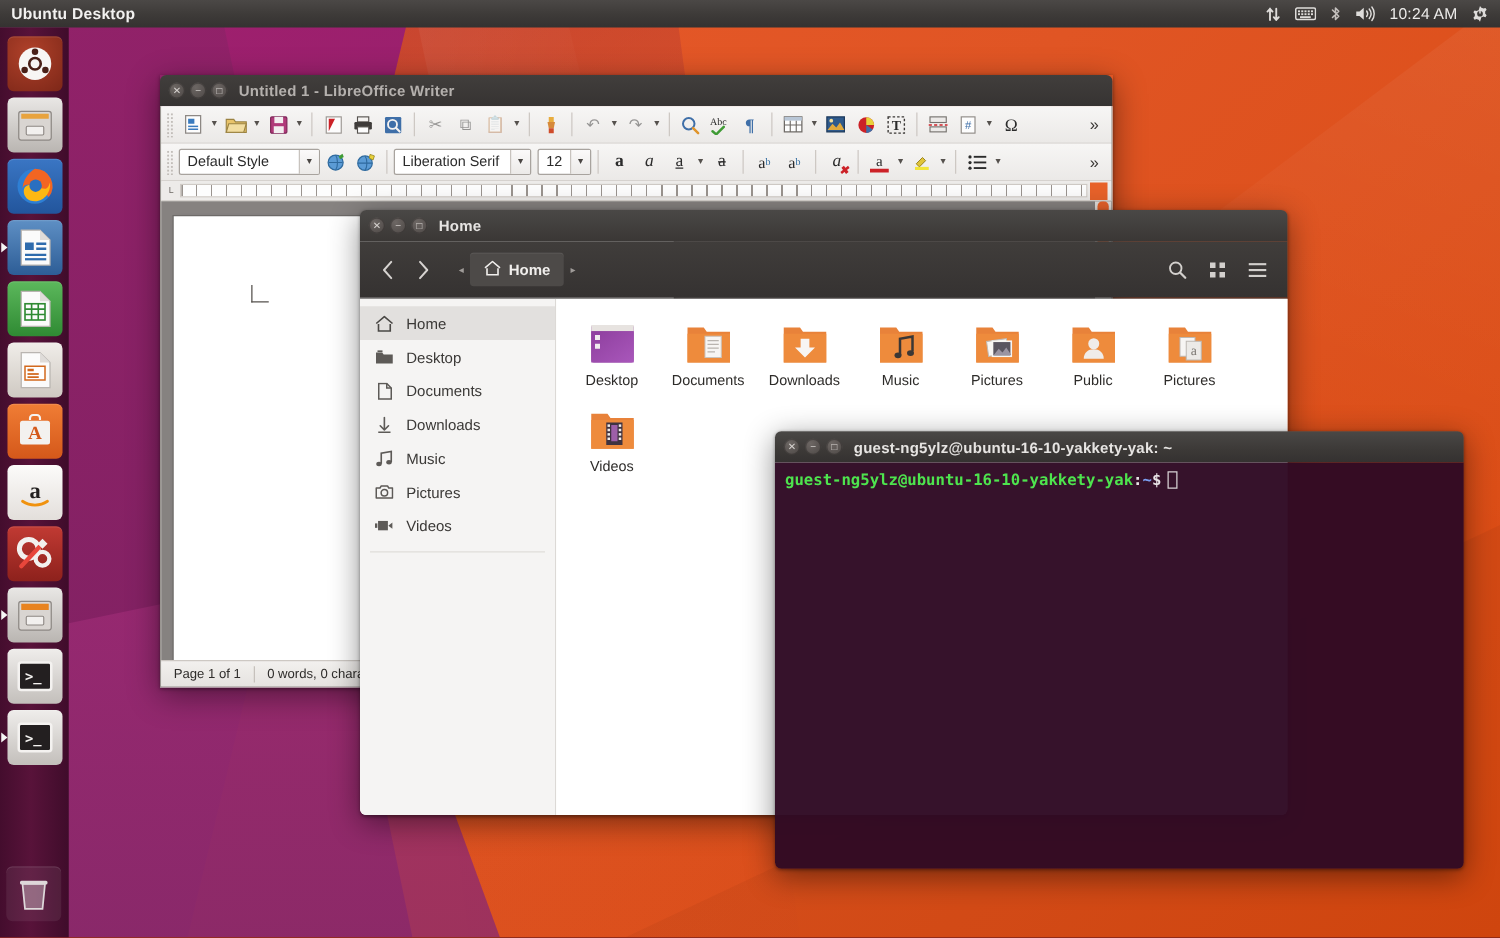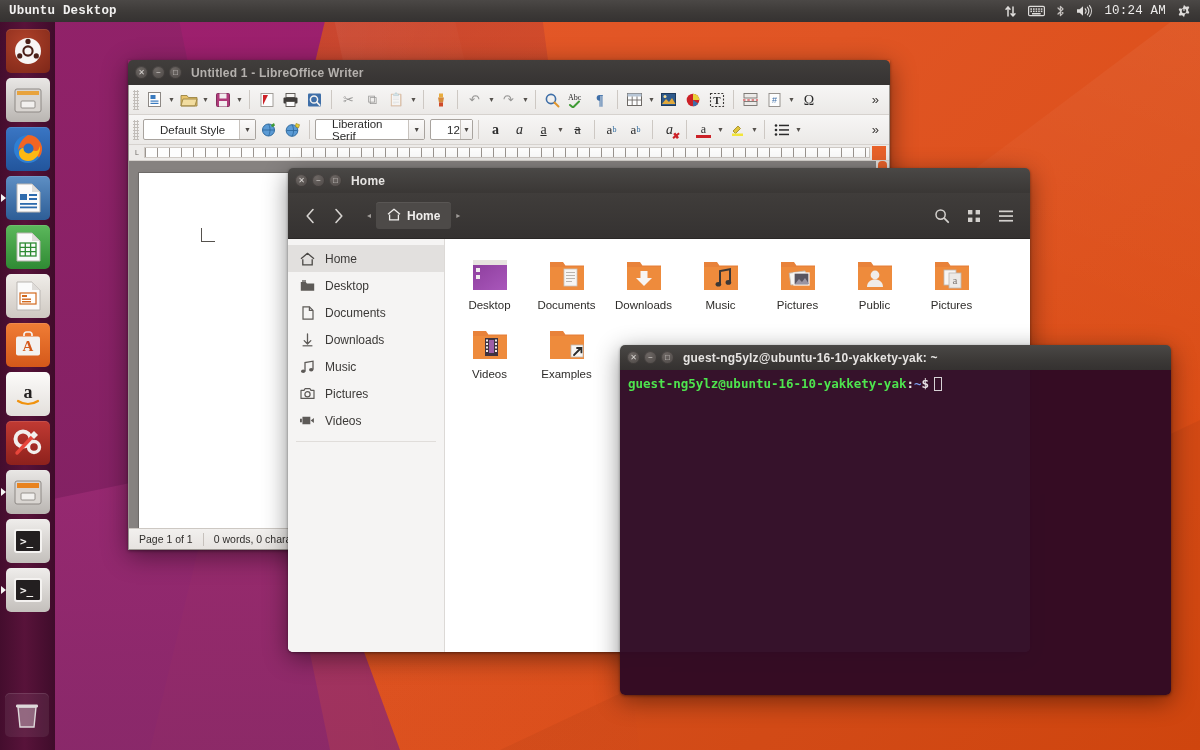--- a/index.html
+++ b/index.html
@@ -51,21 +51,21 @@
     left: 330px; top: 0; width: 420px; height: 750px;
     background: linear-gradient(100deg, rgba(255,255,255,.05), rgba(255,255,255,0) 40%);
     clip-path: polygon(0 0, 120px 0, 300px 750px, 160px 750px);
   }
 
   
   #top-panel {
     position: absolute; left: 0; top: 0; width: 1200px; height: 22px;
     background: linear-gradient(180deg,#4b4846 0%,#3d3a38 55%,#353231 100%);
     display: flex; align-items: center; z-index: 400;
-    color: #f2f1f0; font-size: 12px; font-family: Liberation Mono, monospace;
+    color: #f2f1f0; font-size: 12px;
   }
   #panel-title { padding-left: 9px; font-weight: bold; letter-spacing: .2px; font-size: 12.5px; }
   #tray { margin-left: auto; display: flex; align-items: center; gap: 11px; padding-right: 9px; }
   .tray-ic { display: flex; align-items: center; opacity: .92; }
   #tray-clock { font-size: 12.5px; letter-spacing: .2px; opacity: .97; }
 
   
   #launcher {
     position: absolute; left: 0; top: 22px; width: 55px; height: 728px;
     background: linear-gradient(90deg, rgba(65,12,43,.96) 0%, rgba(84,17,54,.93) 45%, rgba(60,11,40,.96) 100%);
@@ -110,21 +110,21 @@
   .lo-grip { width: 6px; height: 20px; margin-right: 3px;
              background-image: radial-gradient(circle, #b6b1ac 1px, transparent 1.1px);
              background-size: 3px 3px; opacity: .8; }
   .tbi { width: 23px; height: 23px; display: flex; align-items: center; justify-content: center;
          border-radius: 3px; font-size: 13px; }
   .tbi.dis { opacity: .38; }
   .caret { width: 9px; height: 22px; display: flex; align-items: center; justify-content: center;
            font-size: 7px; color: #55514d; }
   .sep { width: 1px; height: 19px; background: #cdc8c3; margin: 0 4px; }
   .lo-combo { height: 21px; background: #fff; border: 1px solid #a8a39e; border-radius: 2px;
-              display: flex; align-items: center; font-size: 11.5px; color: #2b2b2b; padding-left: 16px; }
+              display: flex; align-items: center; font-size: 11.5px; color: #2b2b2b; padding-left: 6px; }
   .lo-combo .cbtn { width: 16px; height: 19px; margin-left: auto; display:flex; align-items:center;
                     justify-content:center; border-left: 1px solid #c8c3be; font-size: 7px; color:#4a4643;
                     background: linear-gradient(180deg,#fbfafa,#eceae8); }
   #lo-more { margin-left: auto; padding: 0 6px; font-size: 13px; color: #3a3735; }
   .ruler { height: 16px; background: #edebe9; border-bottom: 1px solid #d6d2ce;
            display: flex; align-items: center; padding: 0 3px; font-size: 7px; color: #6d6864; }
   .ruler-track { flex: 1; height: 11px; background: #fdfdfd; border: 1px solid #cfcac5;
                  position: relative; margin: 0 2px;
                  background-image: repeating-linear-gradient(90deg, #9a948f 0 1px, transparent 1px 12px); }
   #doc-area { flex: 1; background: #868280; position: relative; overflow: hidden; padding-top: 12px; }
@@ -871,31 +871,20 @@
                     <rect x="27" y="18" width="2" height="2"></rect>
                     <rect x="27" y="21.5" width="2" height="2"></rect>
                     <rect x="27" y="25" width="2" height="2"></rect>
                   </g>
                   <rect x="21" y="15" width="5" height="13" fill="#9d5fa8"></rect>
                 </svg>
             </div>
             <div class="fname">Videos</div>
           </div>
 
-          <div class="file">
-            <div class="folder-ic">
-              <svg width="44" height="38" viewBox="0 0 44 38">
-                  <path d="M5 6h13l2.4 3.4H39V34H5z" fill="#e8823a"></path>
-                  <path d="M5 11h34v23H5z" fill="#ee8b3c"></path>
-                  <rect x="26" y="20" width="12" height="12" fill="#f7f5f3" stroke="#bdb8b3" stroke-width=".8"></rect>
-                  <path d="M29 30l7-7M32 23h4.4v4.4" stroke="#2b2b2b" stroke-width="1.8" fill="none" stroke-linecap="round"></path>
-                </svg>
-            </div>
-            <div class="fname">Examples</div>
-          </div>
 
         </div>
       </div>
     </div>
   </div>
 
   <div class="win" id="tm-win">
     <div class="tbar">
       <div class="wbtns">
         <span class="wb">

